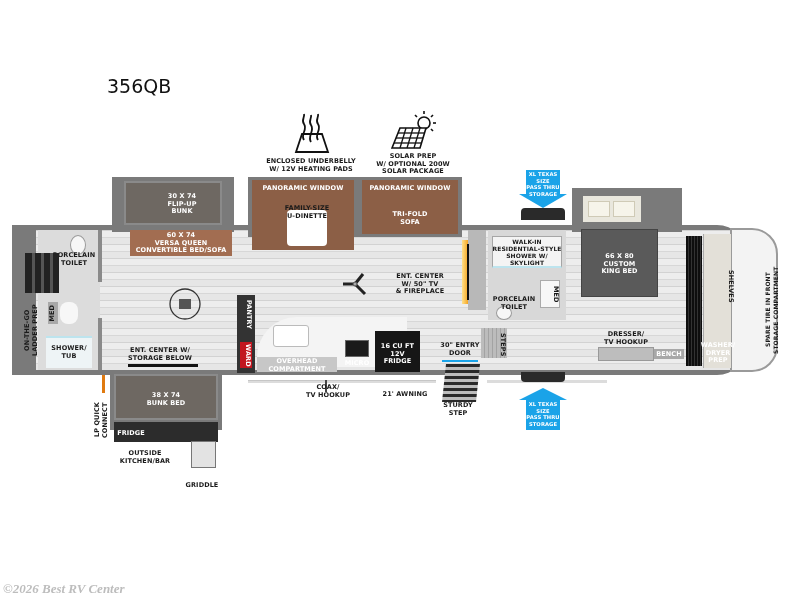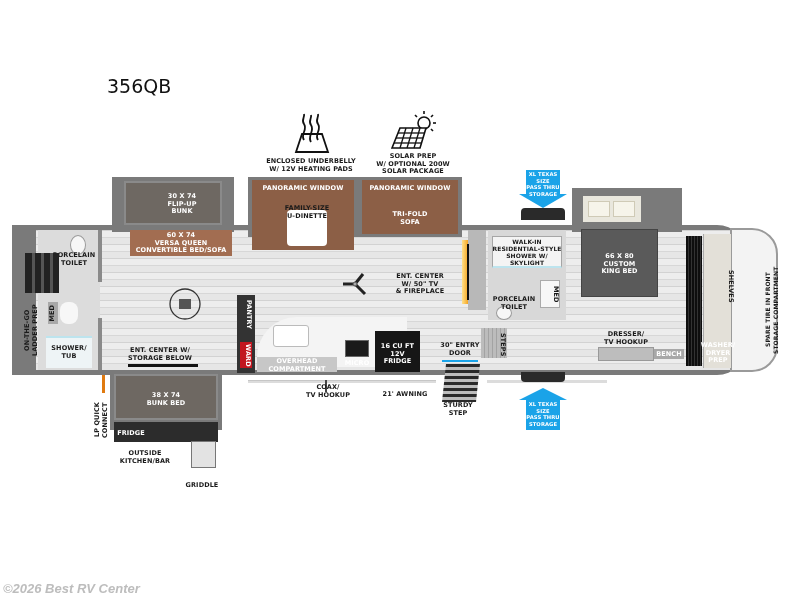--- a/index.html
+++ b/index.html
@@ -4,21 +4,21 @@
 <style>
   * { box-sizing: border-box; margin: 0; padding: 0; }
   html, body { width: 800px; height: 600px; background: #ffffff; overflow: hidden; }
   body { position: relative; font-family: "Liberation Sans", sans-serif; }
   .abs { position: absolute; }
   .lbl { position: absolute; font-family: "DejaVu Sans", sans-serif; font-weight: bold; font-size: 6.5px; line-height: 7.5px; text-align: center; color: #1a1a1a; text-transform: uppercase; letter-spacing: 0.1px; }
   .lbl.white { color: #ffffff; }
   .lbl.vert { writing-mode: vertical-rl; transform: rotate(180deg); }
   .lbl.vert-down { writing-mode: vertical-rl; }
   .model { position: absolute; left: 107px; top: 75px; font-size: 19px; color: #111; font-family: "DejaVu Sans", sans-serif; }
-  .copyright { position: absolute; left: 3px; top: 581px; font-size: 13px; font-style: italic; font-weight: bold; color: #bdbdbd; font-family: Liberation Sans, sans-serif; }
+  .copyright { position: absolute; left: 3px; top: 581px; font-size: 13px; font-style: italic; font-weight: bold; color: #bdbdbd; font-family: Liberation Serif, serif; }
 
   .shell { position: absolute; background: #7a7a7a; }
   .floor { position: absolute; background:
       repeating-linear-gradient(0deg, #e6e6e6 0px, #e6e6e6 6px, #d7d7d7 6px, #d7d7d7 7px, #ededed 7px, #ededed 13px, #d2d2d2 13px, #d2d2d2 14px); }
   .wall { position: absolute; background: #8a8a8a; }
   .lightwall { position: absolute; background: #b8b8b8; }
   .brown { position: absolute; background: #8c5f46; }
   .tan { position: absolute; background: #a26d51; }
   .bunk { position: absolute; background: #6e6862; border: 2px solid #8a8a8a; }
   .blue-arrow { position: absolute; }

